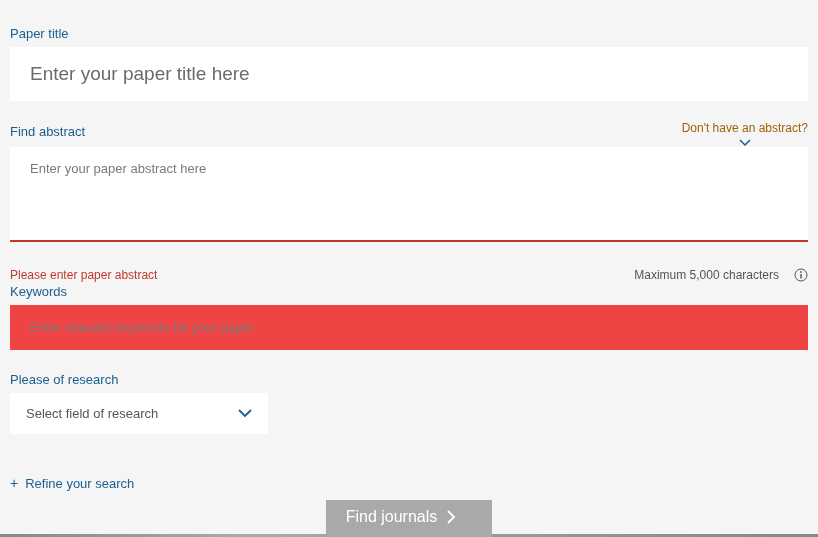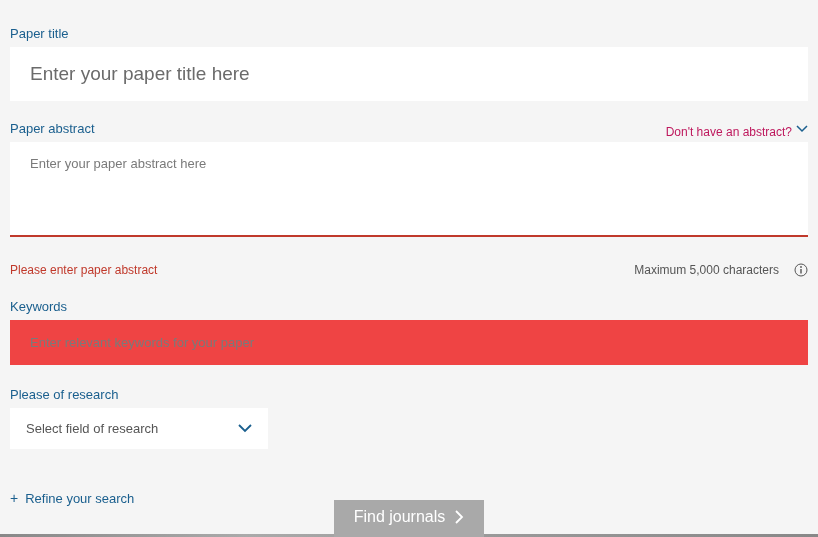--- a/index.html
+++ b/index.html
@@ -19,25 +19,27 @@
       justify-content: space-between;
       align-items: center;
     }
     .field-label {
       color: #1a5f8e;
       font-size: 13px;
       margin-bottom: 6px;
       display: inline-block;
     }
     .help-link {
-      color: #be185d;
+      color: #a16207;
       font-size: 12px;
       cursor: pointer;
       display: inline-flex;
+      align-items: center;
       gap: 4px;
+      flex-direction: column;
     }
     .chevron-down {
       display: inline-block;
     }
     .chevron-down svg { display: block; }
     .title-input {
       width: 100%;
       background: #fff;
       border: none;
       font-size: 19px;
@@ -59,21 +61,20 @@
       height: 95px;
       resize: none;
       outline: none;
       margin-bottom: 22px;
     }
     .abstract-textarea::placeholder { color: #7a7a7a; }
     .abstract-footer {
       display: flex;
       justify-content: space-between;
       align-items: center;
-      margin-bottom: 20px;
       font-size: 12px;
     }
     .error-text {
       color: #c0392b;
     }
     .max-chars {
       color: #555;
       display: inline-flex;
       align-items: center;
       gap: 15px;
@@ -122,21 +123,21 @@
       right: 0;
       bottom: 0;
       display: flex;
       justify-content: center;
     }
     .submit-btn {
       background: #a9a9a9;
       color: #fff;
       border: none;
       font-size: 16px;
-      padding: 8px 20px 11px 20px;
+      padding: 8px 36px 11px 20px;
       cursor: pointer;
       display: inline-flex;
       align-items: center;
       gap: 10px;
     }
     .chevron-right svg { display: block; }
     .bottom-strip {
       position: absolute;
       left: 0;
       right: 0;
@@ -148,21 +149,21 @@
   </style>
 </head>
 <body>
 
 <div class="container">
 
   <label class="field-label">Paper title</label>
   <input type="text" class="title-input" placeholder="Enter your paper title here" style="">
 
   <div class="field-row">
-    <label class="field-label">Paper abstract</label>
+    <label class="field-label">Find abstract</label>
     <span class="help-link">
       <span>Don't have an abstract?</span>
       <span class="chevron-down">
         <svg width="12" height="8" viewBox="0 0 12 8">
             <path d="M1 1 L6 6 L11 1" stroke="#1a5f8e" stroke-width="1.5" fill="none"></path>
           </svg>
       </span>
     </span>
   </div>
   <textarea class="abstract-textarea" placeholder="Enter your paper abstract here" style=""></textarea>

